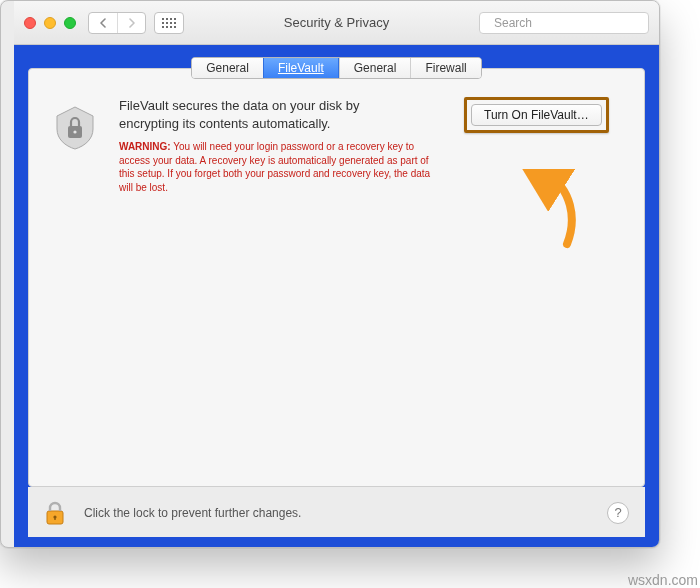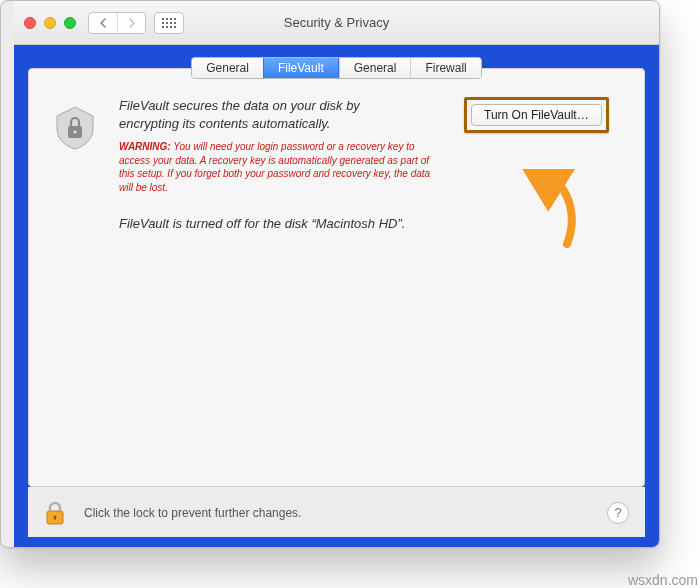--- a/index.html
+++ b/index.html
@@ -112,33 +112,34 @@
     display: flex; align-items: center;
     color: #333;
     background: linear-gradient(#fdfdfd,#f0f0f0);
   }
   .tabs .tab + .tab { border-left: 1px solid #cfcfcf; }
   .tabs .tab.selected {
     background: linear-gradient(#6aa9ff,#3b82f6);
     color: #fff;
     border-left-color: #2f6fe0;
     border-right: 1px solid #2f6fe0;
+    text-decoration: underline;
   }
   .contentbox {
     margin-top: -11px;
     border: 1px solid #cfcfcf;
     background: #f6f6f6;
     border-radius: 4px;
     flex: 1;
     padding: 28px 20px 14px 20px;
     display: flex;
     gap: 14px;
   }
   .fv-iconwrap { width: 56px; padding-top: 4px;}
-  .textcol { flex: 1; padding-right: 6px; font-style: italic;}
+  .textcol { flex: 1; padding-right: 6px;}
   .desc { font-size: 13px; color: #333; line-height: 1.35; max-width: 300px;}
   .warning { margin-top: 8px; font-size: 10px; color: #c62019; line-height: 1.35; max-width: 430px;}
   .warning b { font-weight: bold; }
   .status { margin-top: 22px; font-size: 13px; color: #333; }
   .actionwrap { width: 160px; }
   .turnon-highlight {
     border: 3px solid #a16207;
     border-radius: 2px;
     padding: 4px;
     display: inline-block;
@@ -227,20 +228,27 @@
               <rect x="8" y="4" width="2" height="2"></rect>
               <rect x="12" y="4" width="2" height="2"></rect>
           <rect x="0" y="8" width="2" height="2"></rect>
               <rect x="4" y="8" width="2" height="2"></rect>
               <rect x="8" y="8" width="2" height="2"></rect>
               <rect x="12" y="8" width="2" height="2"></rect>
         </g>
       </svg>
     </div>
     <div class="wintitle">Security &amp; Privacy</div>
+    <div class="searchwrap">
+      <svg class="search-icon" width="12" height="12" viewBox="0 0 12 12">
+        <circle cx="5" cy="5" r="3.4" stroke="#9a9a9a" stroke-width="1.3" fill="none"></circle>
+        <line x1="7.6" y1="7.6" x2="11" y2="11" stroke="#9a9a9a" stroke-width="1.3" stroke-linecap="round"></line>
+      </svg>
+      <input type="text" placeholder="Search" style="">
+    </div>
   </div>
 
   <div class="body">
     <div class="tabsrow">
       <div class="tabs">
         <div class="tab">General</div>
         <div class="tab selected">FileVault</div>
         <div class="tab">General</div>
         <div class="tab">Firewall</div>
       </div>
@@ -253,21 +261,20 @@
           <rect x="19" y="25" width="14" height="12" rx="2" fill="#8a8a8a"></rect>
           <path d="M22 25 v-4 a4 4 0 0 1 8 0 v4" stroke="#8a8a8a" stroke-width="2.2" fill="none"></path>
           <circle cx="26" cy="31" r="1.6" fill="#e5e5e5"></circle>
         </svg>
       </div>
       <div class="textcol">
         <div class="desc">FileVault secures the data on your disk by encrypting its contents automatically.</div>
         <div class="warning">
           <b>WARNING:</b><span> You will need your login password or a recovery key to access your data. A recovery key is automatically generated as part of this setup. If you forget both your password and recovery key, the data will be lost.</span>
         </div>
-        <div class="status">FileVault is turned off for the disk “Macintosh HD”.</div>
       </div>
       <div class="actionwrap">
         <span class="turnon-highlight">
           <span class="macbtn">Turn On FileVault…</span>
         </span>
       </div>
     </div>
 
     <div class="footer">
       <svg width="22" height="26" viewBox="0 0 22 26">

